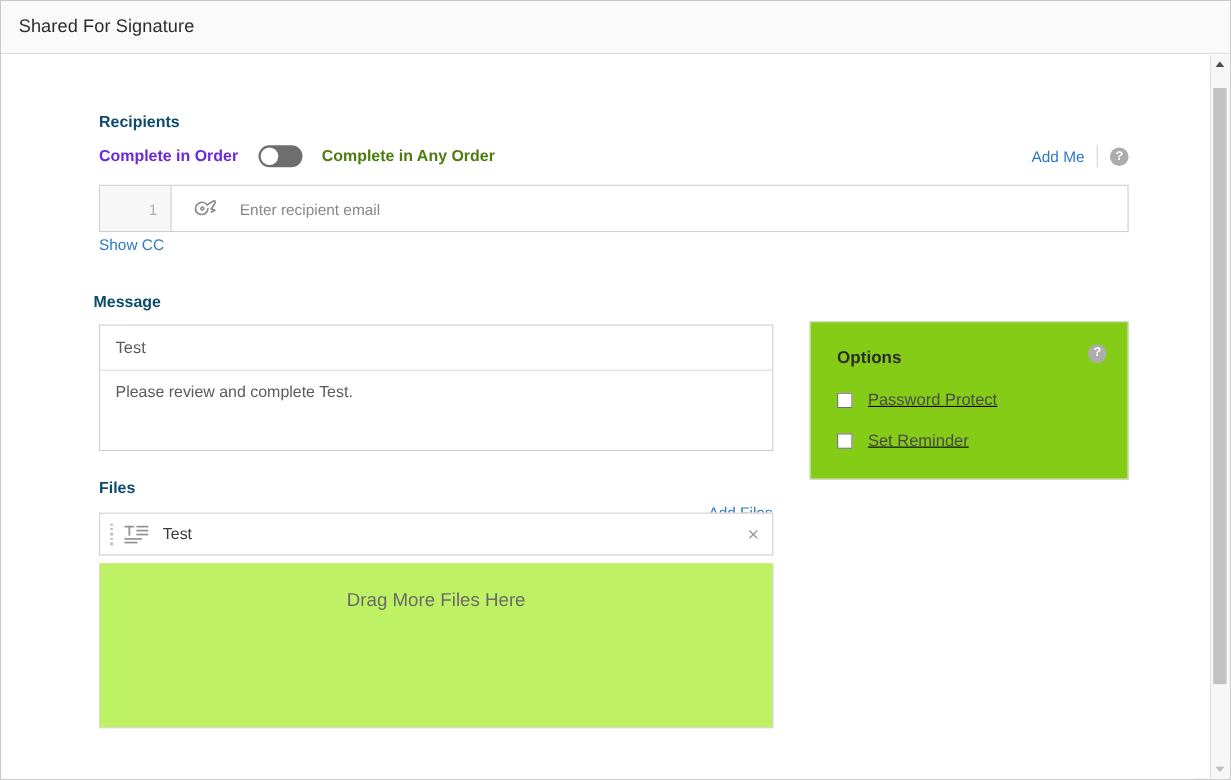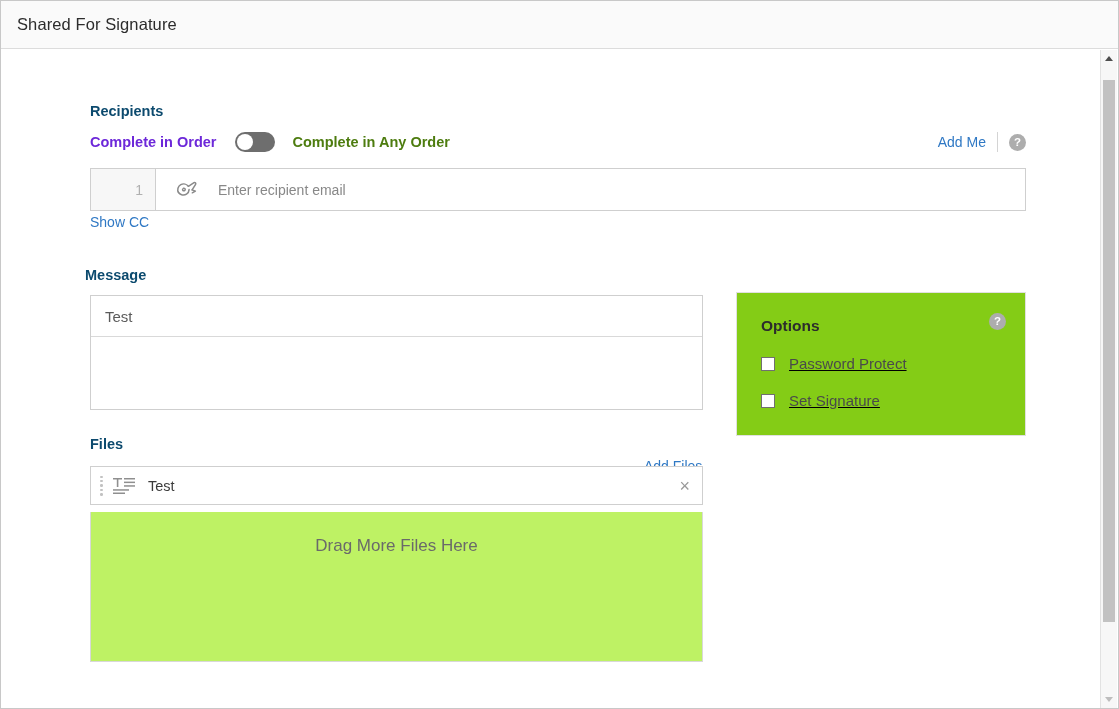--- a/index.html
+++ b/index.html
@@ -418,32 +418,33 @@
           </svg>
         </div>
         <input class="rec-input" type="text" placeholder="Enter recipient email" style="">
       </div>
 
       <a class="link showcc">Show CC</a>
 
       <div class="section-label message-title">Message</div>
       <div class="message-box">
         <input class="msg-subject" type="text" value="Test" style="">
+        <textarea class="msg-body" style="">Please review and complete Test.</textarea>
       </div>
 
       <div class="options-panel">
         <div class="options-title">Options</div>
         <span class="helpicon options-help">?</span>
         <div class="option-item i0">
           <span class="cbox"></span>
           <span class="option-label">Password Protect</span>
         </div>
         <div class="option-item i1">
           <span class="cbox"></span>
-          <span class="option-label">Set Signature</span>
+          <span class="option-label">Set Reminder</span>
         </div>
       </div>
 
       <div class="section-label files-title">Files</div>
       <a class="link addfiles">Add Files</a>
 
       <div class="file-row">
         <span class="drag-dots">
           <i></i>
             <i></i>

